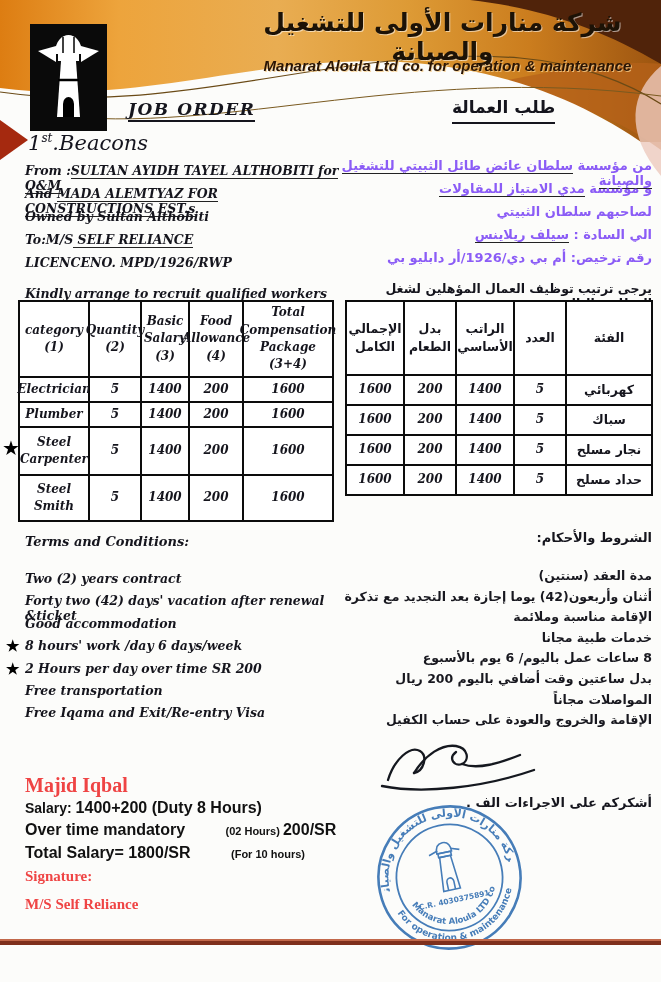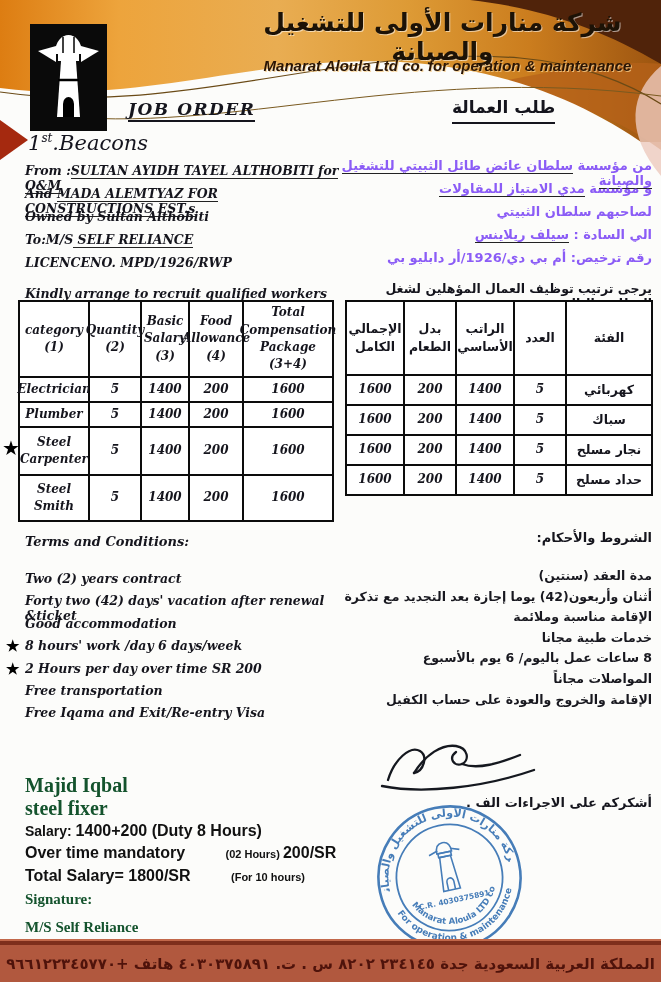--- a/index.html
+++ b/index.html
@@ -51,21 +51,21 @@
       font-size:12.5px;height:22.4px;}
   .term-en .star{position:absolute;left:-19px;top:-1px;font-style:normal;font-size:15px;color:#000;}
   #terms-ar{position:absolute;left:320px;top:568px;width:332px;text-align:right;direction:rtl;}
   .term-ar{font-size:12.5px;font-weight:bold;height:20.6px;color:#18181f;}
   #tbl-star{position:absolute;left:2px;top:436px;font-size:20px;color:#000;}
   
   #sig-svg{position:absolute;left:378px;top:736px;}
   #thanks-ar{position:absolute;left:420px;top:795px;width:232px;text-align:right;direction:rtl;
       font-size:13px;font-weight:bold;}
   #salary-block{position:absolute;left:25px;top:774px;width:320px;}
-  .sal-serif{font-family:"Liberation Serif",serif;font-weight:bold;color:#14532d;}
+  .sal-serif{font-family:"Liberation Serif",serif;font-weight:bold;color:#ef4444;}
   .sal-sans{font-family:"Liberation Sans",sans-serif;font-weight:bold;color:#111;}
   #sal-name,#sal-role{font-size:20px;line-height:23px;}
   .sal-line{font-size:16px;line-height:21px;}
   .sal-small{font-size:11px;margin-left:36px;}
   #sal-sign{font-size:15px;line-height:22px;}
   #sal-company{font-size:15px;margin-top:9px;}
   #stamp{position:absolute;left:372px;top:800px;transform:rotate(-12deg);opacity:.88;}
   
   #footer{position:absolute;left:0;top:939px;width:661px;height:43px;}
   #footer-strip{height:6px;background:linear-gradient(#c2684a 0 2px,#7e2f1c 2px 6px);}
@@ -222,38 +222,38 @@
     <div class="term-en">Free transportation</div>
     <div class="term-en">Free Iqama and Exit/Re-entry Visa</div>
   </div>
 
   <div id="terms-ar">
     <div class="term-ar">مدة العقد (سنتين)</div>
     <div class="term-ar">أثنان وأربعون(42) يوما إجازة بعد التجديد  مع تذكرة</div>
     <div class="term-ar">الإقامة مناسبة وملائمة</div>
     <div class="term-ar">خدمات طبية مجانا</div>
     <div class="term-ar">8 ساعات عمل باليوم/ 6 يوم بالأسبوع</div>
+    <div class="term-ar">بدل ساعتين وقت أضافي باليوم 200 ريال</div>
     <div class="term-ar">المواصلات مجاناً</div>
     <div class="term-ar">الإقامة والخروج والعودة على حساب الكفيل</div>
   </div>
 
   <svg id="sig-svg" width="165" height="58" viewBox="0 0 165 58">
     <g stroke="#15181f" stroke-width="2.3" fill="none" stroke-linecap="round">
       <path d="M10,44 C16,24 32,9 42,15 C50,20 46,35 36,37"></path>
       <path d="M36,37 C48,18 64,8 78,10 C90,12 92,24 84,28 C76,31 70,22 78,16"></path>
       <path d="M84,28 C100,34 122,27 142,19"></path>
       <path d="M4,50 C44,58 104,52 156,34"></path>
     </g>
   </svg>
 
   <div id="thanks-ar">أشكركم على الاجراءات الف .</div>
 
   <div id="salary-block">
     <div id="sal-name" class="sal-serif">Majid Iqbal</div>
-    <div id="sal-role" class="sal-serif">steel fixer</div>
     <div class="sal-line sal-sans"><span style="font-size:14px">Salary:  </span><span>1400+200 (Duty 8 Hours)</span></div>
     <div class="sal-line sal-sans"><span>Over time mandatory </span><span class="sal-small">(02 Hours) </span><span>200/SR</span></div>
     <div class="sal-line sal-sans"><span>Total Salary= 1800/SR </span><span class="sal-small">(For 10 hours)</span></div>
     <div id="sal-sign" class="sal-serif">Signature:</div>
     <div id="sal-company" class="sal-serif">M/S Self Reliance</div>
   </div>
 
   <svg id="stamp" width="155" height="155" viewBox="0 0 155 155">
     <circle cx="77.5" cy="77.5" r="71" fill="none" stroke="#2e6cb0" stroke-width="2.6"></circle>
     <circle cx="77.5" cy="77.5" r="53" fill="none" stroke="#2e6cb0" stroke-width="1.8"></circle>
@@ -276,18 +276,15 @@
       <rect x="71" y="52" width="13" height="4"></rect>
       <path d="M62,52 L71,49 M93,52 L84,49"></path>
       <polygon points="72,56 83,56 86,90 69,90"></polygon>
       <path d="M74,90 V82 a3.5,4 0 0 1 7,0 V90"></path>
     </g>
     <text x="77.5" y="103" font-size="7.5" font-weight="bold" fill="#2e6cb0" text-anchor="middle" font-family="DejaVu Sans, sans-serif">C.R. 4030375891</text>
   </svg>
 
   <div id="footer">
     <div id="footer-strip"></div>
-    <div id="footer-bar">
-      <div id="footer-text">المملكة العربية السعودية جدة ٢٣٤١٤٥  ٨٢٠٢  س . ت. ٤٠٣٠٣٧٥٨٩١ هاتف +٩٦٦١٢٢٣٤٥٧٧٠</div>
-    </div>
   </div>
 
 </div>
 
 </body></html>

